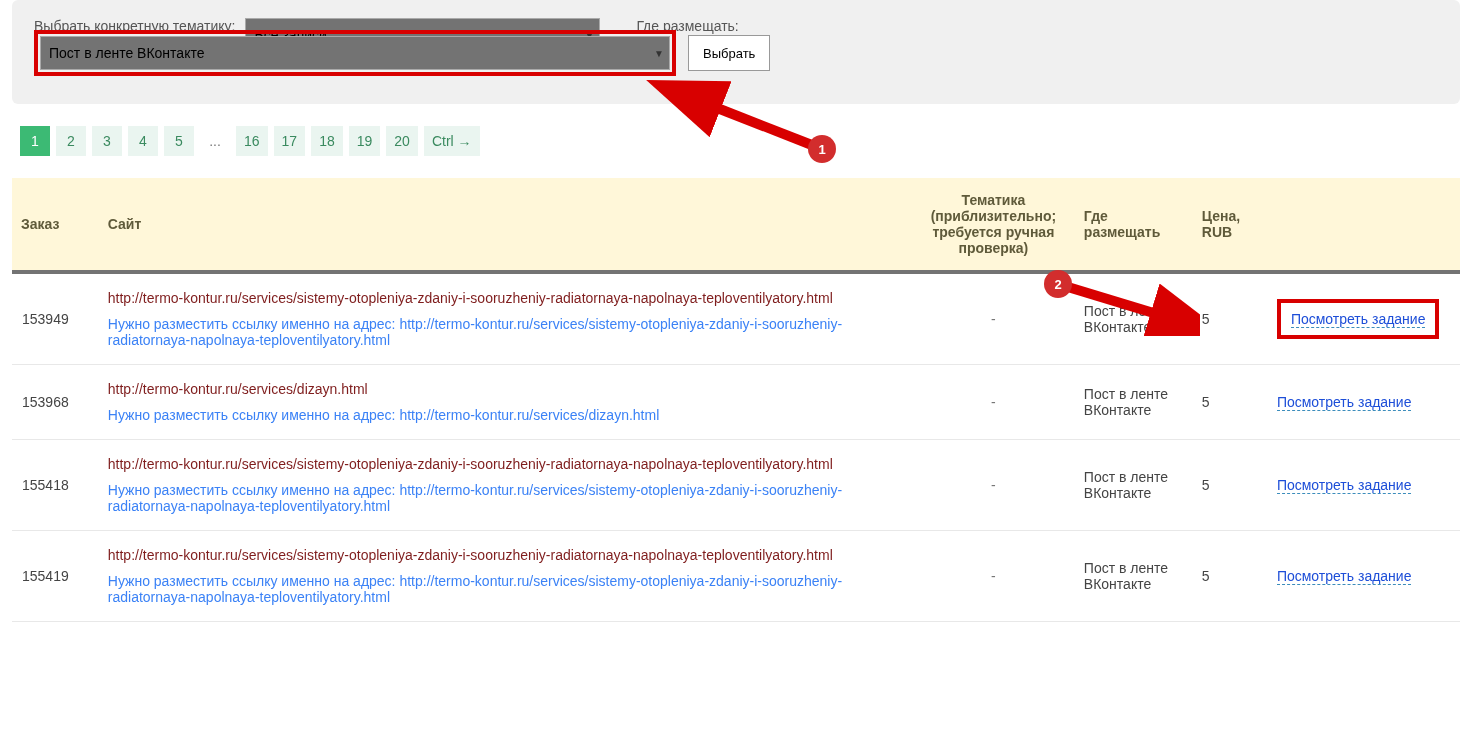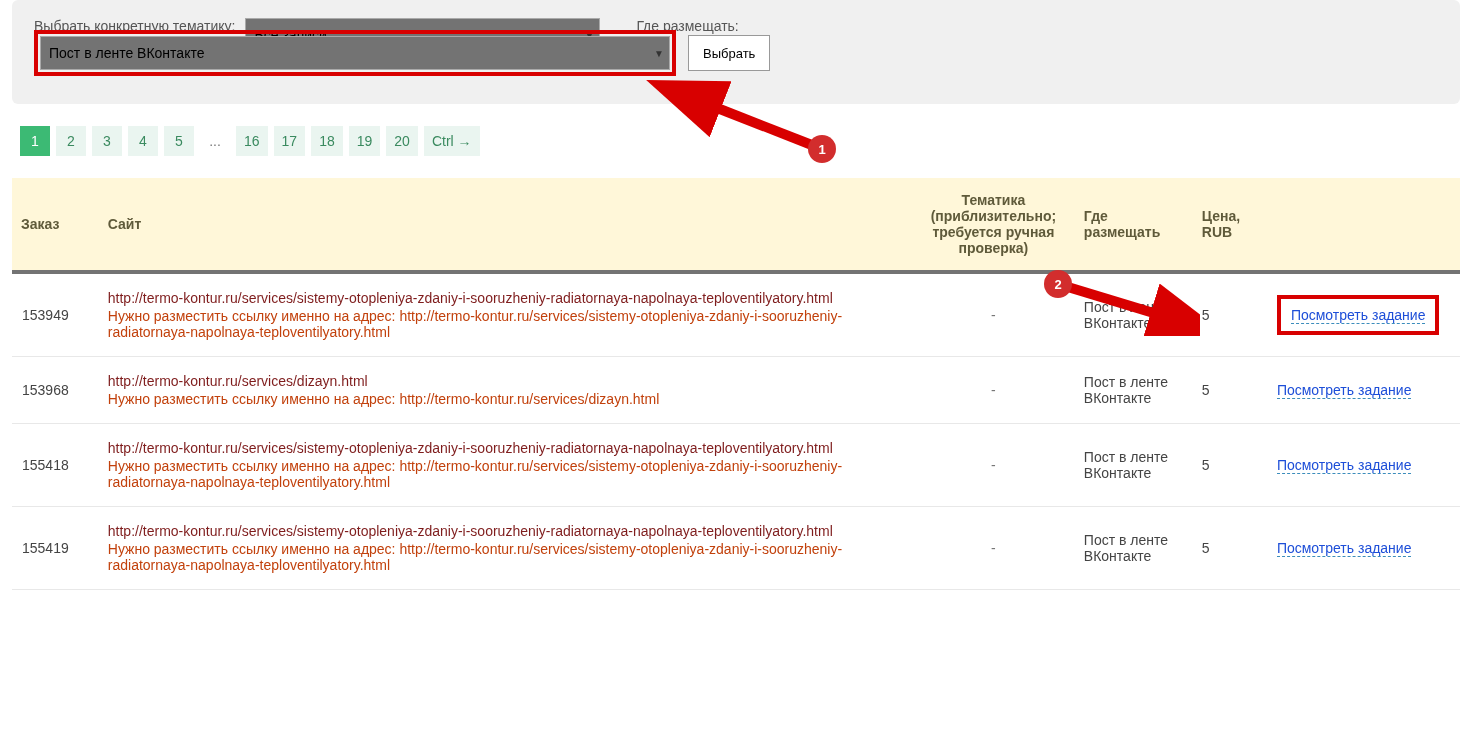--- a/index.html
+++ b/index.html
@@ -27,21 +27,21 @@
     table { width: calc(100% - 24px); border-collapse: collapse; margin: 0 12px; }
     thead th { background: #fff7d9; color: #5f5a3a; font-weight: bold; text-align: left; padding: 14px 10px; font-size: 14px; border-bottom: 4px solid #737373; }
     tbody td { padding: 16px 10px; vertical-align: middle; border-bottom: 1px solid #e8e8e8; color: #444; }
     .col-order { width: 80px; padding-left: 9px; }
     .col-site { width: 760px; }
     .col-topic { width: 150px; text-align: center; }
     .col-place { width: 110px; }
     .col-price { width: 70px; }
     .col-action { width: 180px; }
     a.site-link { color: #7f1d1d; text-decoration: none; }
-    .site-desc { color: #c2410c; margin-top: 2px; }
+    .site-desc { color: #3b82f6; margin-top: 10px; }
     .action-link { color: #1d4ed8; text-decoration: none; border-bottom: 1px dashed #3c8dbc; cursor: pointer; }
     .action-highlight { border: 4px solid #d80000; padding: 8px 10px; display: inline-block; }
     .topic-cell { text-align: center; color: #777; }
     .arrow2 { position: absolute; pointer-events: none; }
     .table-wrap { position: relative; }
   </style>
 </head>
 <body>
 
 <div class="filter-panel">

